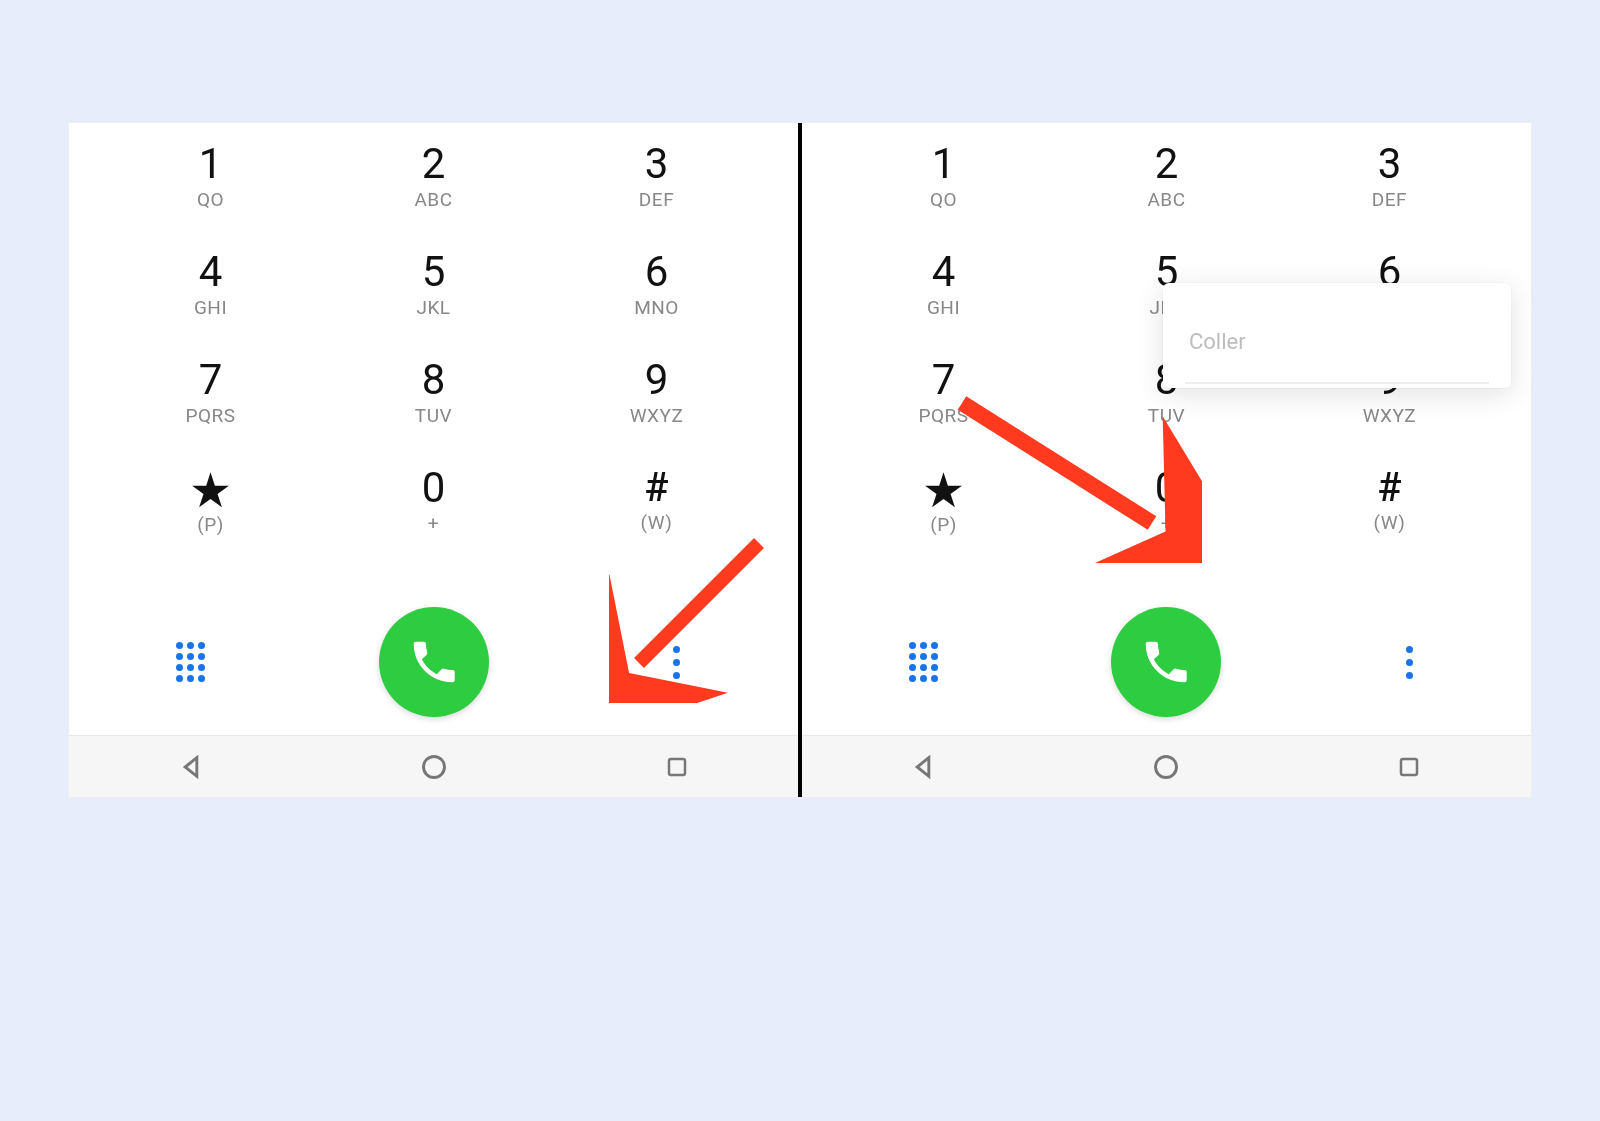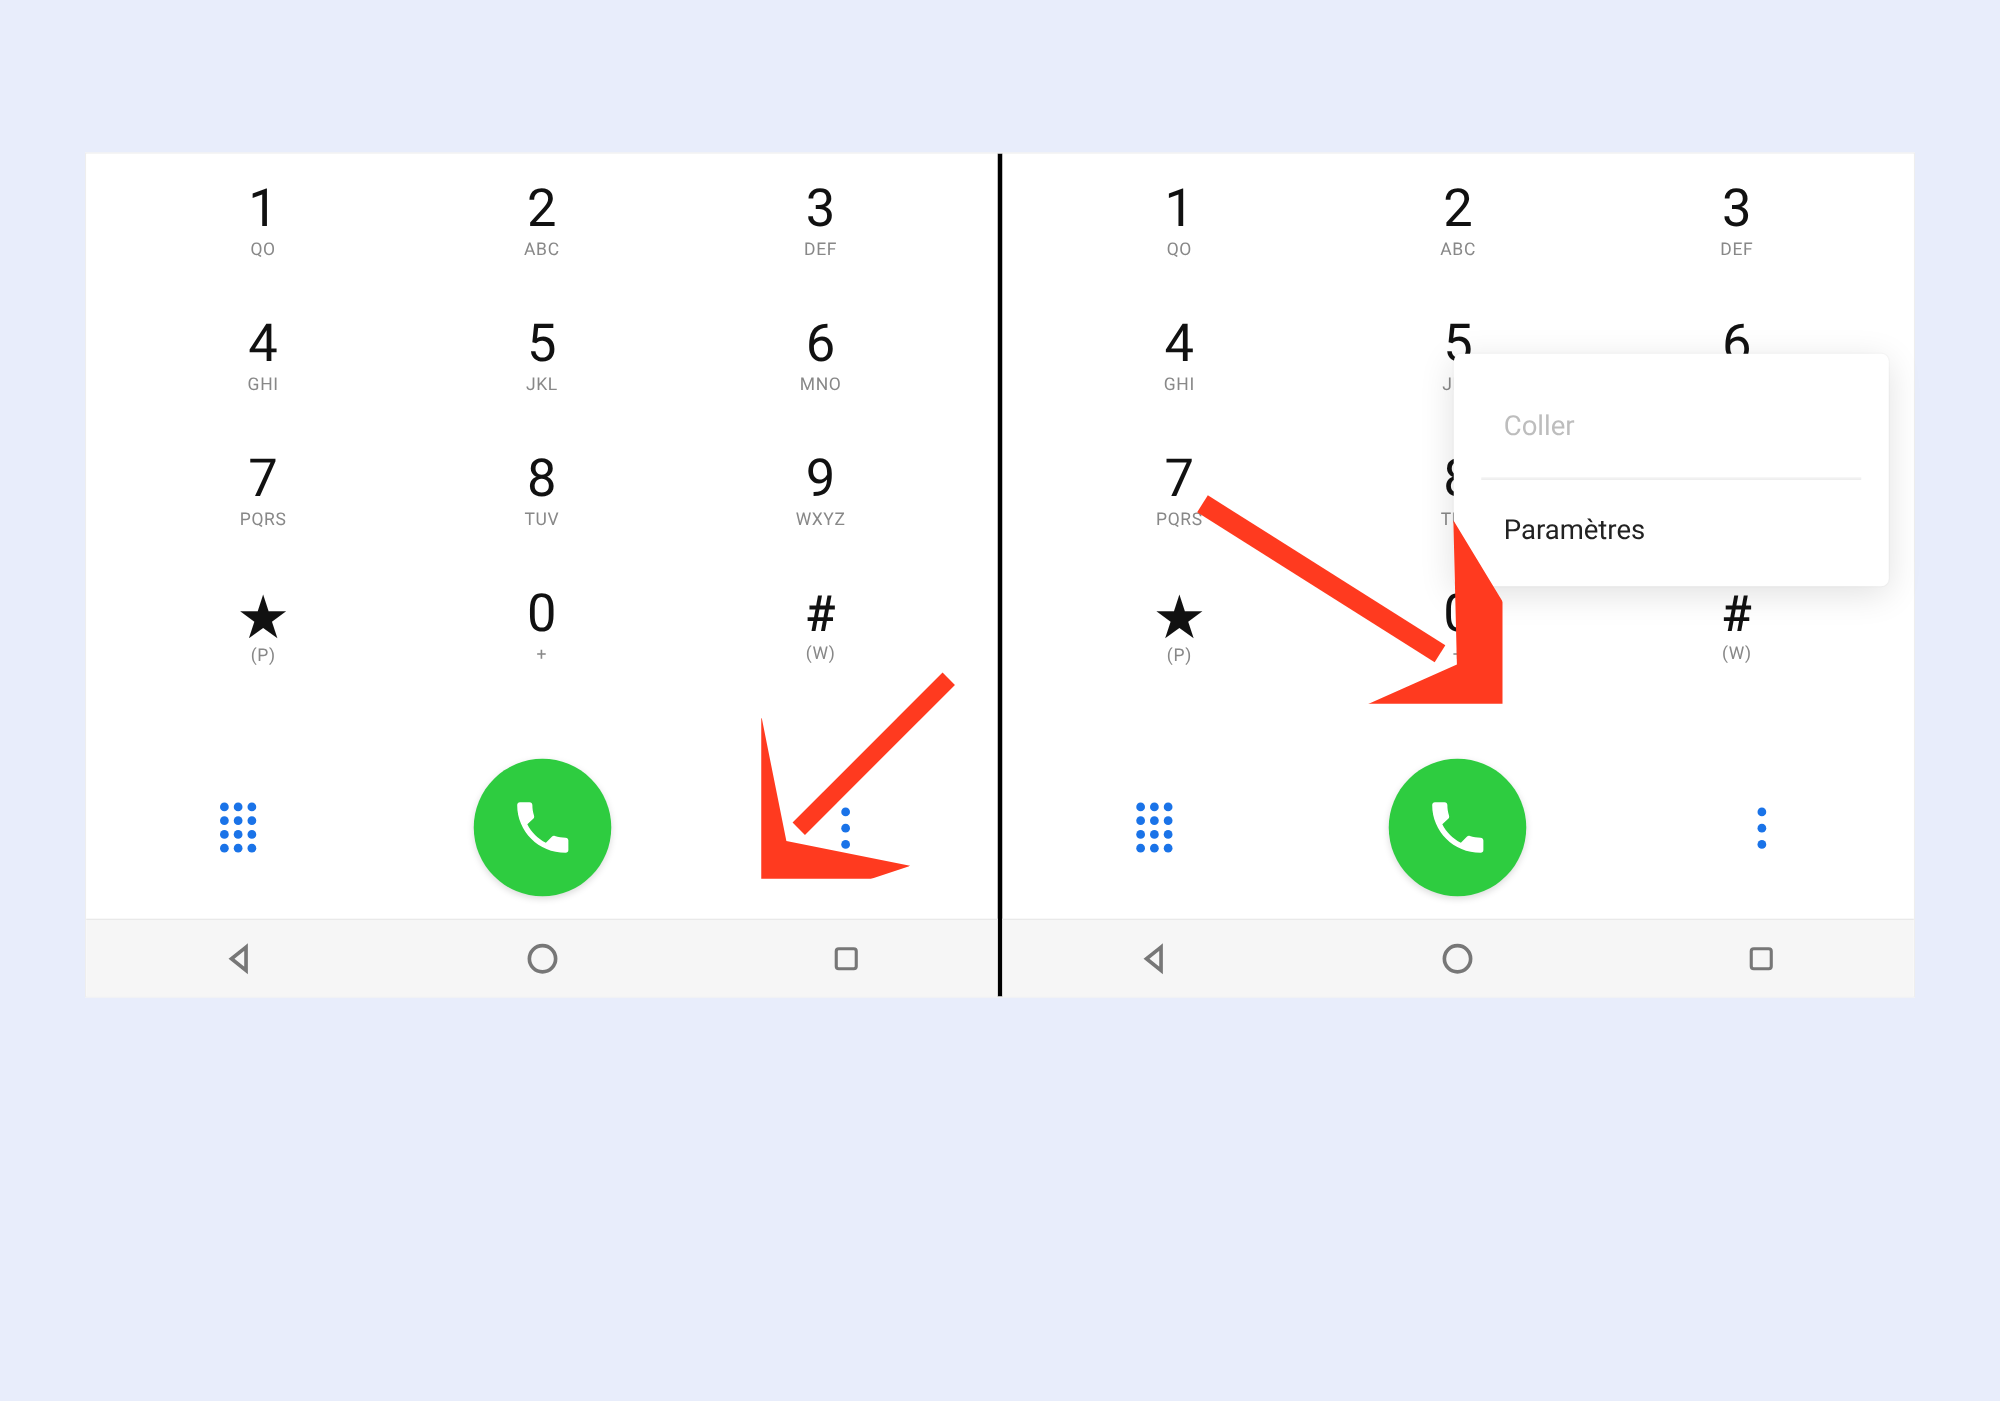--- a/index.html
+++ b/index.html
@@ -57,21 +57,21 @@
   }
   .key .digit {
     font-size: 42px;
     font-weight: 400;
     color: #111;
     line-height: 1;
   }
   .key .digit.star { font-size: 48px; line-height: 0.8; margin-top:6px;}
   .key .digit.hash { font-size: 40px; font-weight:500;}
   .key .sub {
-    font-size: 14px;
+    font-size: 19px;
     color: #888;
     margin-top: 3px;
     letter-spacing: 0.5px;
   }
   
   .action-row {
     position: absolute;
     left: 0;
     bottom: 70px;
     width: 100%;
@@ -129,21 +129,21 @@
     right: 20px;
     top: 160px;
     width: 348px;
     background: #fff;
     border-radius: 6px;
     box-shadow: 0 6px 28px rgba(0,0,0,0.12), 0 0 0 1px rgba(0,0,0,0.02);
     padding: 18px 0 4px 0;
     z-index: 10;
   }
   .popup .item {
-    padding: 28px 40px;
+    padding: 28px 26px;
     font-size: 22px;
     color: #222;
     cursor: pointer;
   }
   .popup .item.disabled {
     color: #bdbdbd;
     cursor: default;
   }
   .popup .sep {
     height: 1px;
@@ -356,21 +356,20 @@
         </svg>
       <svg class="nav-icon sq" viewBox="0 0 24 24">
           <rect x="4" y="4" width="16" height="16" rx="2"></rect>
         </svg>
     </div>
 
     <div class="popup">
       <div class="item disabled">Coller</div>
       <div class="sep"></div>
       <div class="sep"></div>
-      <div class="item">Paramètres</div>
     </div>
 
     <div class="arrow" style="left:140px; top:260px;">
       <svg width="260" height="180">
         <defs>
           <marker id="ahR" markerWidth="12" markerHeight="12" refX="3" refY="6" orient="auto">
             <path d="M0,0 L12,6 L0,12 L4,6 Z" fill="#ff3a1f"></path>
           </marker>
         </defs>
         <line x1="20" y1="20" x2="210" y2="140" stroke="#ff3a1f" stroke-width="16" marker-end="url(#ahR)"></line>

